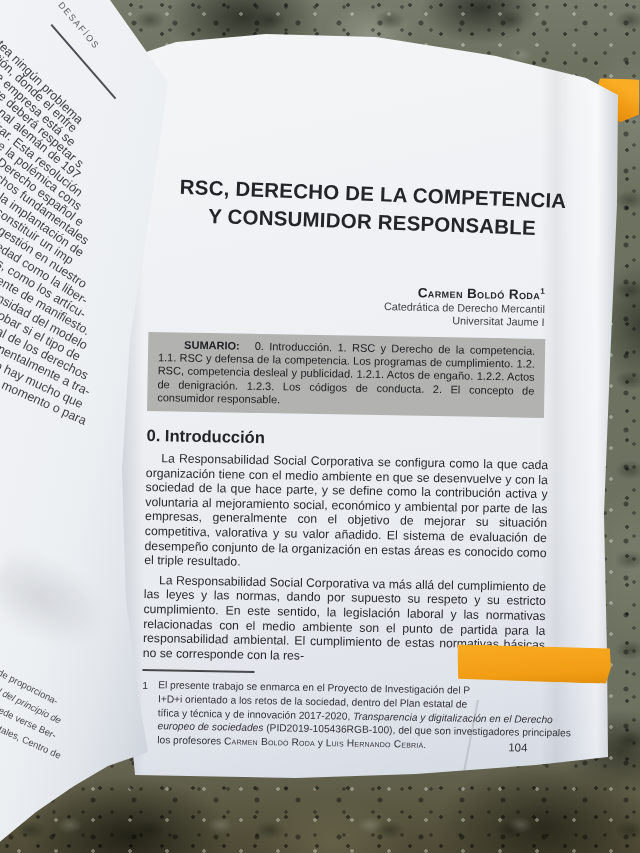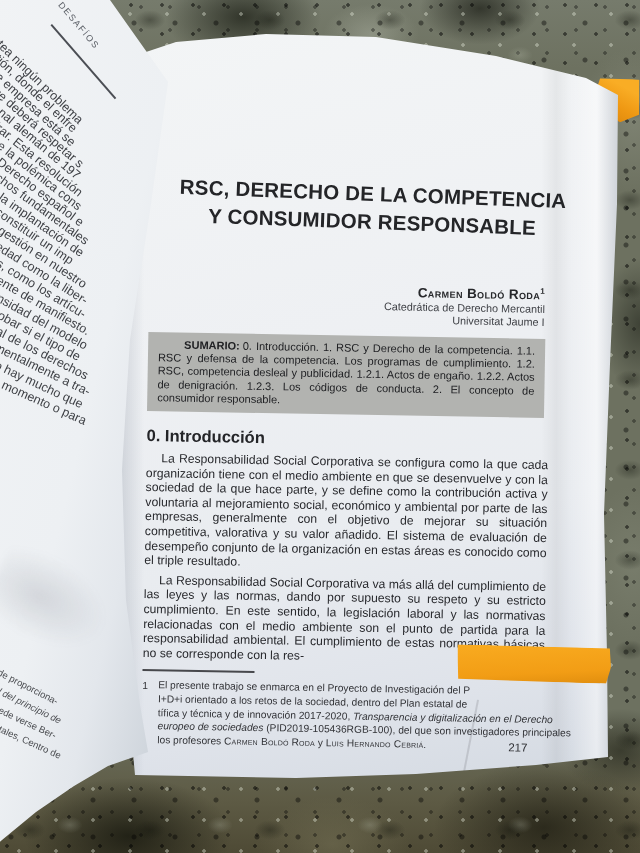--- a/index.html
+++ b/index.html
@@ -63,21 +63,21 @@
     filter:drop-shadow(4px 9px 10px rgba(0,0,0,.45));}
   .page-inner{position:absolute;inset:0;transform:rotate(1deg);transform-origin:260px 380px;color:#2c2d30;}
   .title{position:absolute;top:146px;left:0;width:100%;text-align:center;font-weight:bold;
     font-size:20.5px;line-height:28px;letter-spacing:.2px;color:#242528;transform:rotate(1.1deg);}
   .author{position:absolute;top:250px;right:79px;text-align:right;}
   .author-name{font-size:13.5px;font-weight:bold;font-variant:small-caps;letter-spacing:.4px;color:#26272a;}
   .author-name sup{font-size:8px;vertical-align:super;}
   .author-role,.author-inst{font-size:10.8px;color:#3f4146;line-height:13.5px;}
   .sumario{position:absolute;top:302px;left:31px;width:377px;padding:6px 10px 7px;background:#b2b3b0;
     font-size:11px;line-height:13.2px;text-align:justify;text-indent:26px;color:#202124;}
-  .sumario .lbl{font-weight:bold;margin-right:3px;}
+  .sumario .lbl{font-weight:bold;margin-right:15px;}
   .section-heading{position:absolute;top:396px;left:31px;font-size:16.5px;font-weight:bold;color:#242528;}
   .bodytext{position:absolute;top:421px;left:31px;width:402px;font-size:12.2px;line-height:14.6px;
     text-align:justify;color:#28292d;}
   .bodytext p{margin:0 0 5px;text-indent:15px;}
   .fn-rule{width:112px;border-top:2px solid #47484c;margin:9px 0 7px;}
   .footnote{position:relative;font-size:10.2px;line-height:13.6px;color:#323337;}
   .fn-marker{position:absolute;left:0;top:1px;}
   .fn-lines{margin-left:16px;}
   .fn-line{white-space:nowrap;}
   .it{font-style:italic;}
@@ -160,20 +160,20 @@
           <div class="fn-lines">
               <div class="fn-line"><span>El presente trabajo se enmarca en el Proyecto de Investigación del P</span></div>
               <div class="fn-line"><span>I+D+i orientado a los retos de la sociedad, dentro del Plan estatal de</span></div>
               <div class="fn-line"><span>tífica y técnica y de innovación 2017-2020, </span><span class="it">Transparencia y digitalización en el Derecho</span></div>
               <div class="fn-line"><span class="it">europeo de sociedades</span><span> (PID2019-105436RGB-100), del que son investigadores principales</span></div>
               <div class="fn-line"><span>los profesores </span><span class="sc">Carmen Boldó Roda</span><span> y </span><span class="sc">Luis Hernando Cebriá</span><span>.</span></div>
             </div>
         </div>
       </div>
 
-      <div class="page-number">217</div>
+      <div class="page-number">104</div>
       <div class="crease"></div>
     </div>
   </div>
 
   <div class="sticky-note"></div>
 
 </div>
 
 </body></html>

